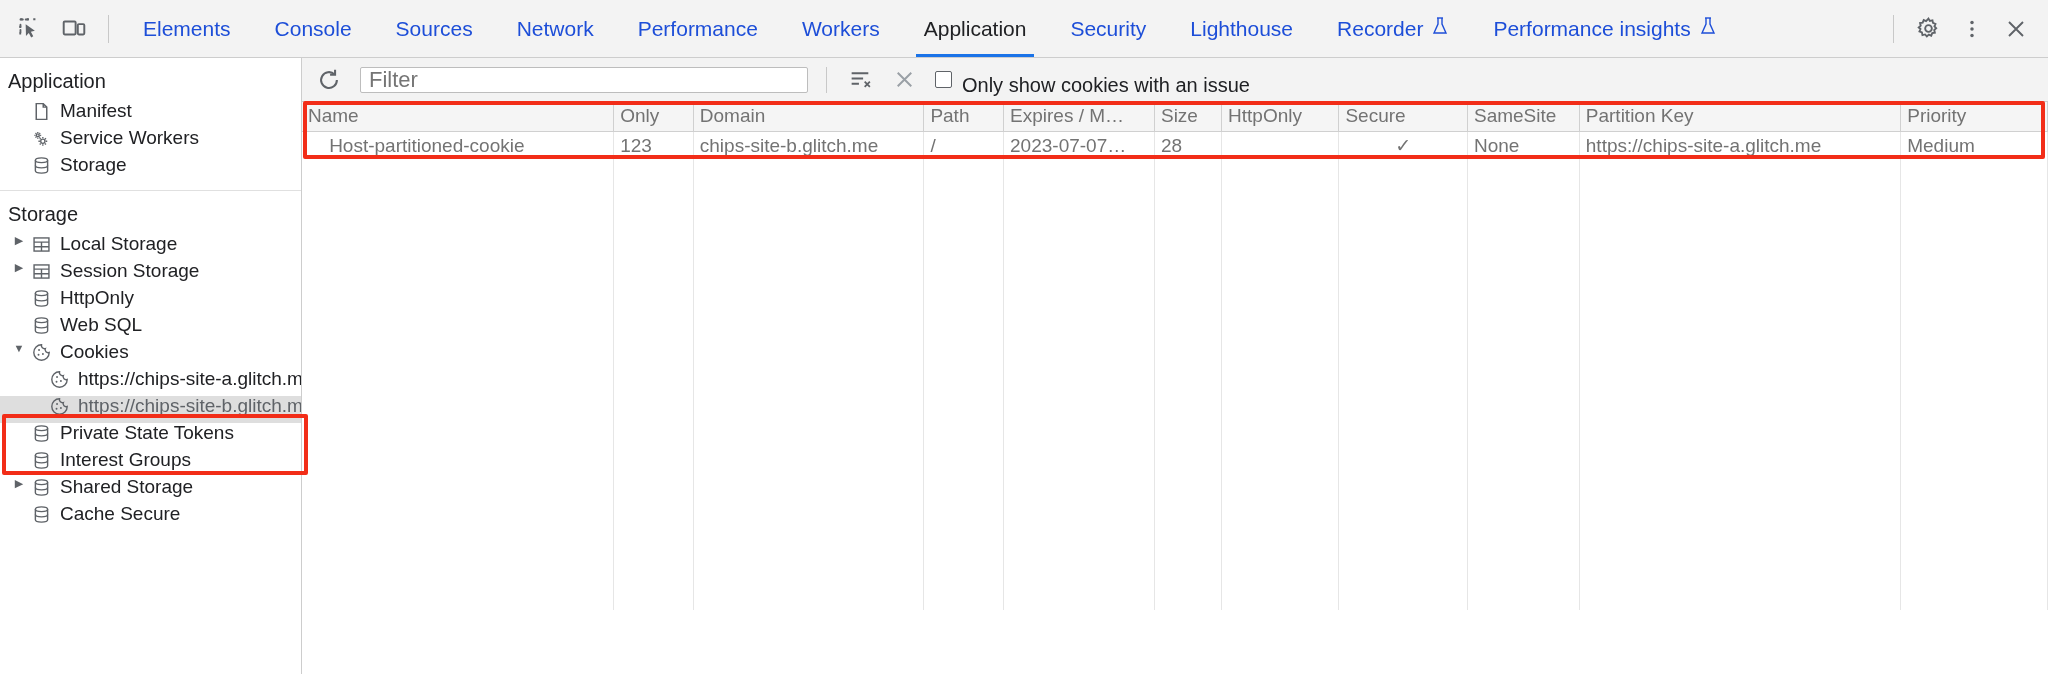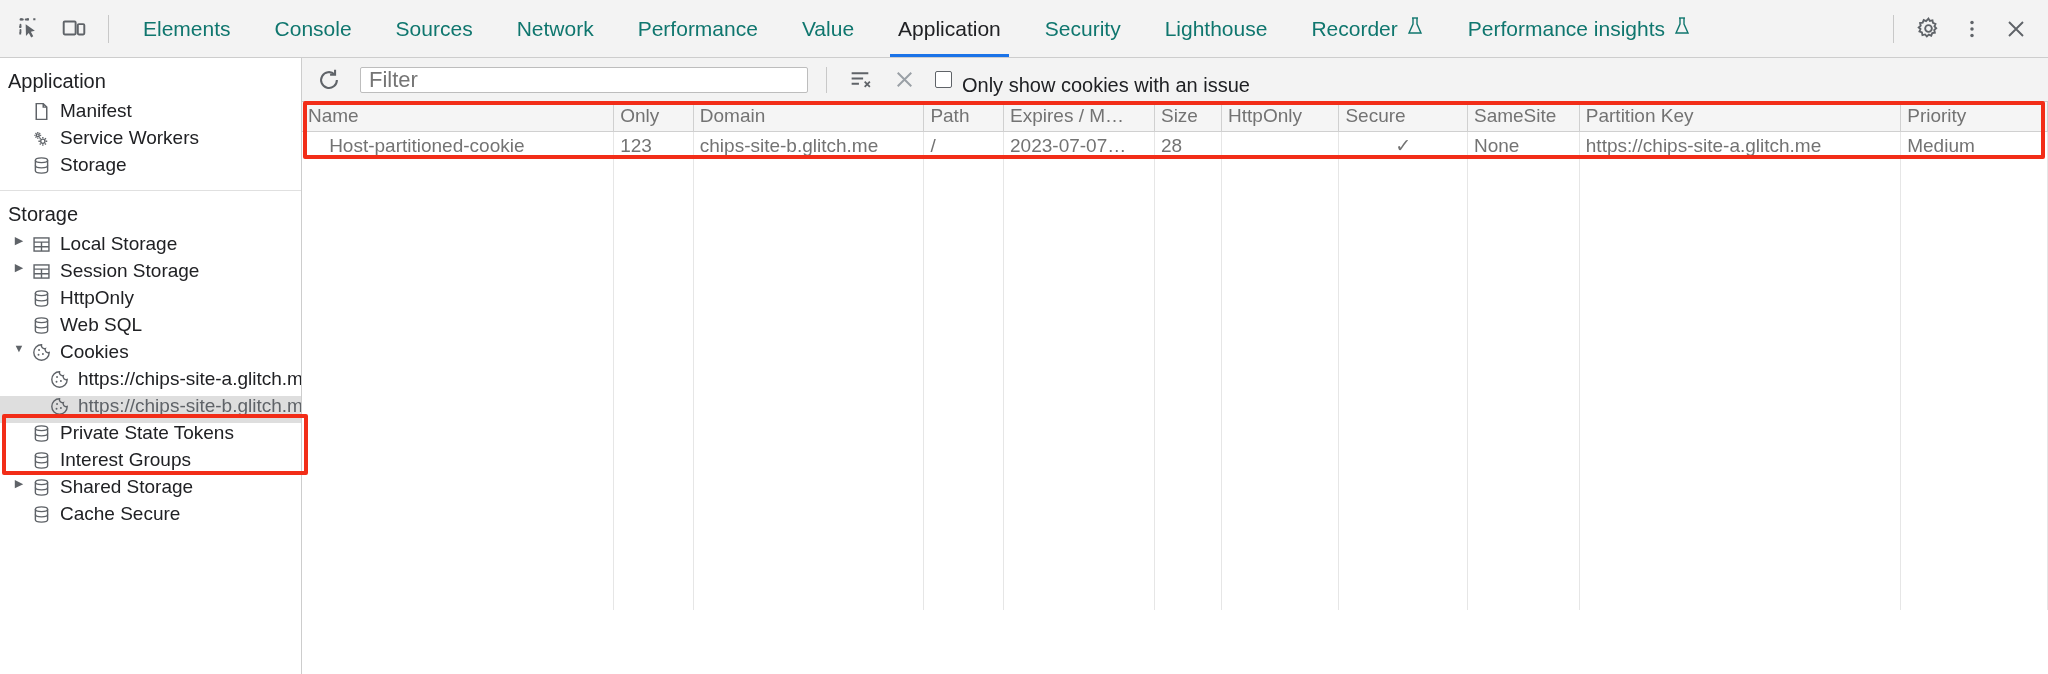--- a/index.html
+++ b/index.html
@@ -35,21 +35,21 @@
     width: 1px; height: 28px;
     background: #c8c8c8;
     margin: 0 12px;
   }
   .tabs { display: flex; align-items: center; height: 100%; }
   .tab {
     height: 100%;
     display: flex; align-items: center; gap: 8px;
     padding: 0 22px;
     font-size: 21px;
-    color: #0f766e;
+    color: #1d4ed8;
     position: relative;
     white-space: nowrap;
   }
   .tab.active { color: #202124; font-weight: 500; }
   .tab.active::after {
     content: ""; position: absolute;
     left: 14px; right: 14px; bottom: 0;
     height: 3px; background: #1a73e8;
   }
   .tb-right {
@@ -216,21 +216,21 @@
       <div class="tab">
         <span>Sources</span>
       </div>
       <div class="tab">
         <span>Network</span>
       </div>
       <div class="tab">
         <span>Performance</span>
       </div>
       <div class="tab">
-        <span>Value</span>
+        <span>Workers</span>
       </div>
       <div class="tab active">
         <span>Application</span>
       </div>
       <div class="tab">
         <span>Security</span>
       </div>
       <div class="tab">
         <span>Lighthouse</span>
       </div>

